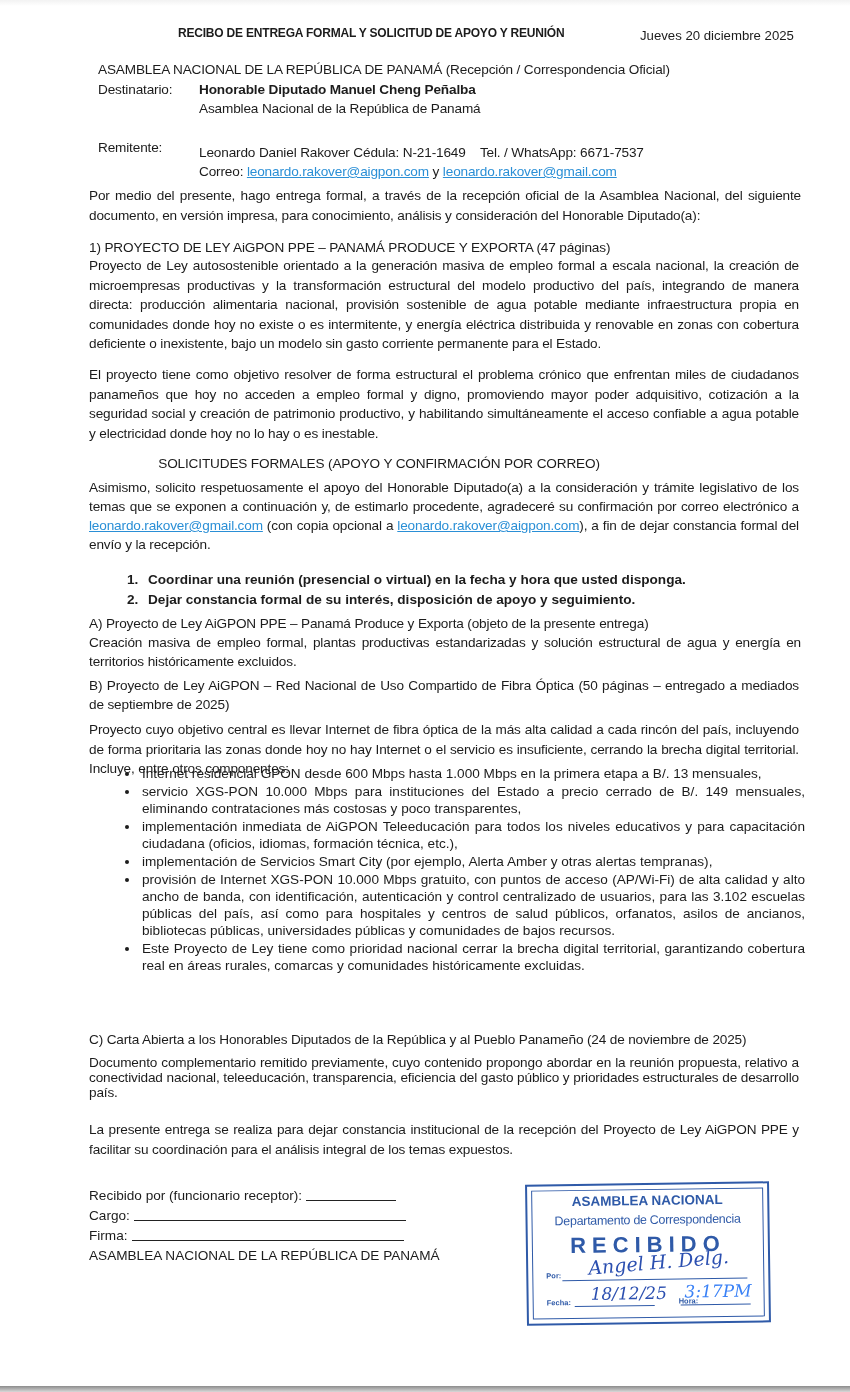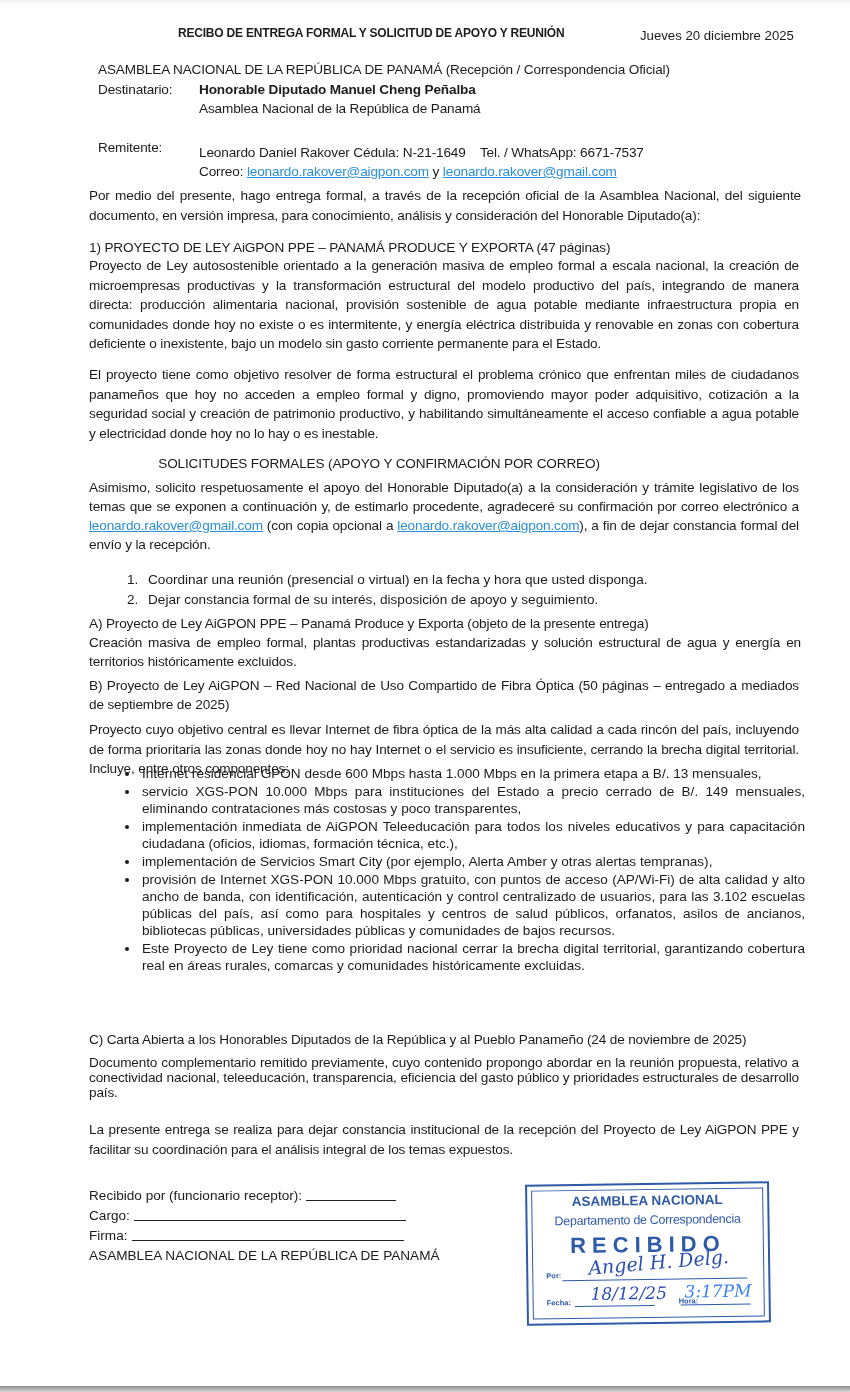--- a/index.html
+++ b/index.html
@@ -15,21 +15,21 @@
     .t { font-size: 13.6px; line-height: 20px; letter-spacing: -0.15px; }
     .title { left: 178px; top: 26px; font-size: 12px; font-weight: bold; letter-spacing: -0.2px; }
     .date { left: 640px; top: 28px; font-size: 13.2px; }
     .inst { left: 98px; top: 60px; }
     .lbl { position: absolute; left: 98px; }
     .val { position: absolute; left: 199px; }
     .bold { font-weight: bold; }
     a.link { color: #2a8fd6; text-decoration: underline; }
     .para { position: absolute; left: 89px; width: 710px; text-align: justify; }
     .center { position: absolute; left: 0; width: 758px; text-align: center; }
-    ol.req { position: absolute; left: 112px; top: 570px; margin: 0; padding-left: 30px; width: 650px; }
+    ol.req { position: absolute; left: 112px; top: 570px; margin: 0; padding-left: 30px; width: 650px; font-weight: bold; }
     ol.req li { font-size: 13.6px; line-height: 20px; padding-left: 6px; }
     ul.comp { position: absolute; left: 112px; top: 765px; margin: 0; padding-left: 28px; width: 665px; }
     ul.comp li { font-size: 13.6px; line-height: 17px; text-align: justify; margin-bottom: 1px; padding-left: 2px; }
     .form { position: absolute; left: 89px; top: 1186px; font-size: 13.6px; line-height: 20px; }
     .form .row { display: flex; white-space: nowrap; }
     .form .line { display: inline-block; border-bottom: 1px solid #222; height: 14px; margin-left: 4px; }
     
     .stamp { position: absolute; left: 526px; top: 1183px; width: 240px; height: 137px;
       border: 2px solid #2f5aa8; transform: rotate(-0.8deg); color: #2f5aa8; }
     .stamp-inner { position: absolute; left: 4px; top: 4px; right: 4px; bottom: 4px; border: 1.5px solid #2f5aa8; }

